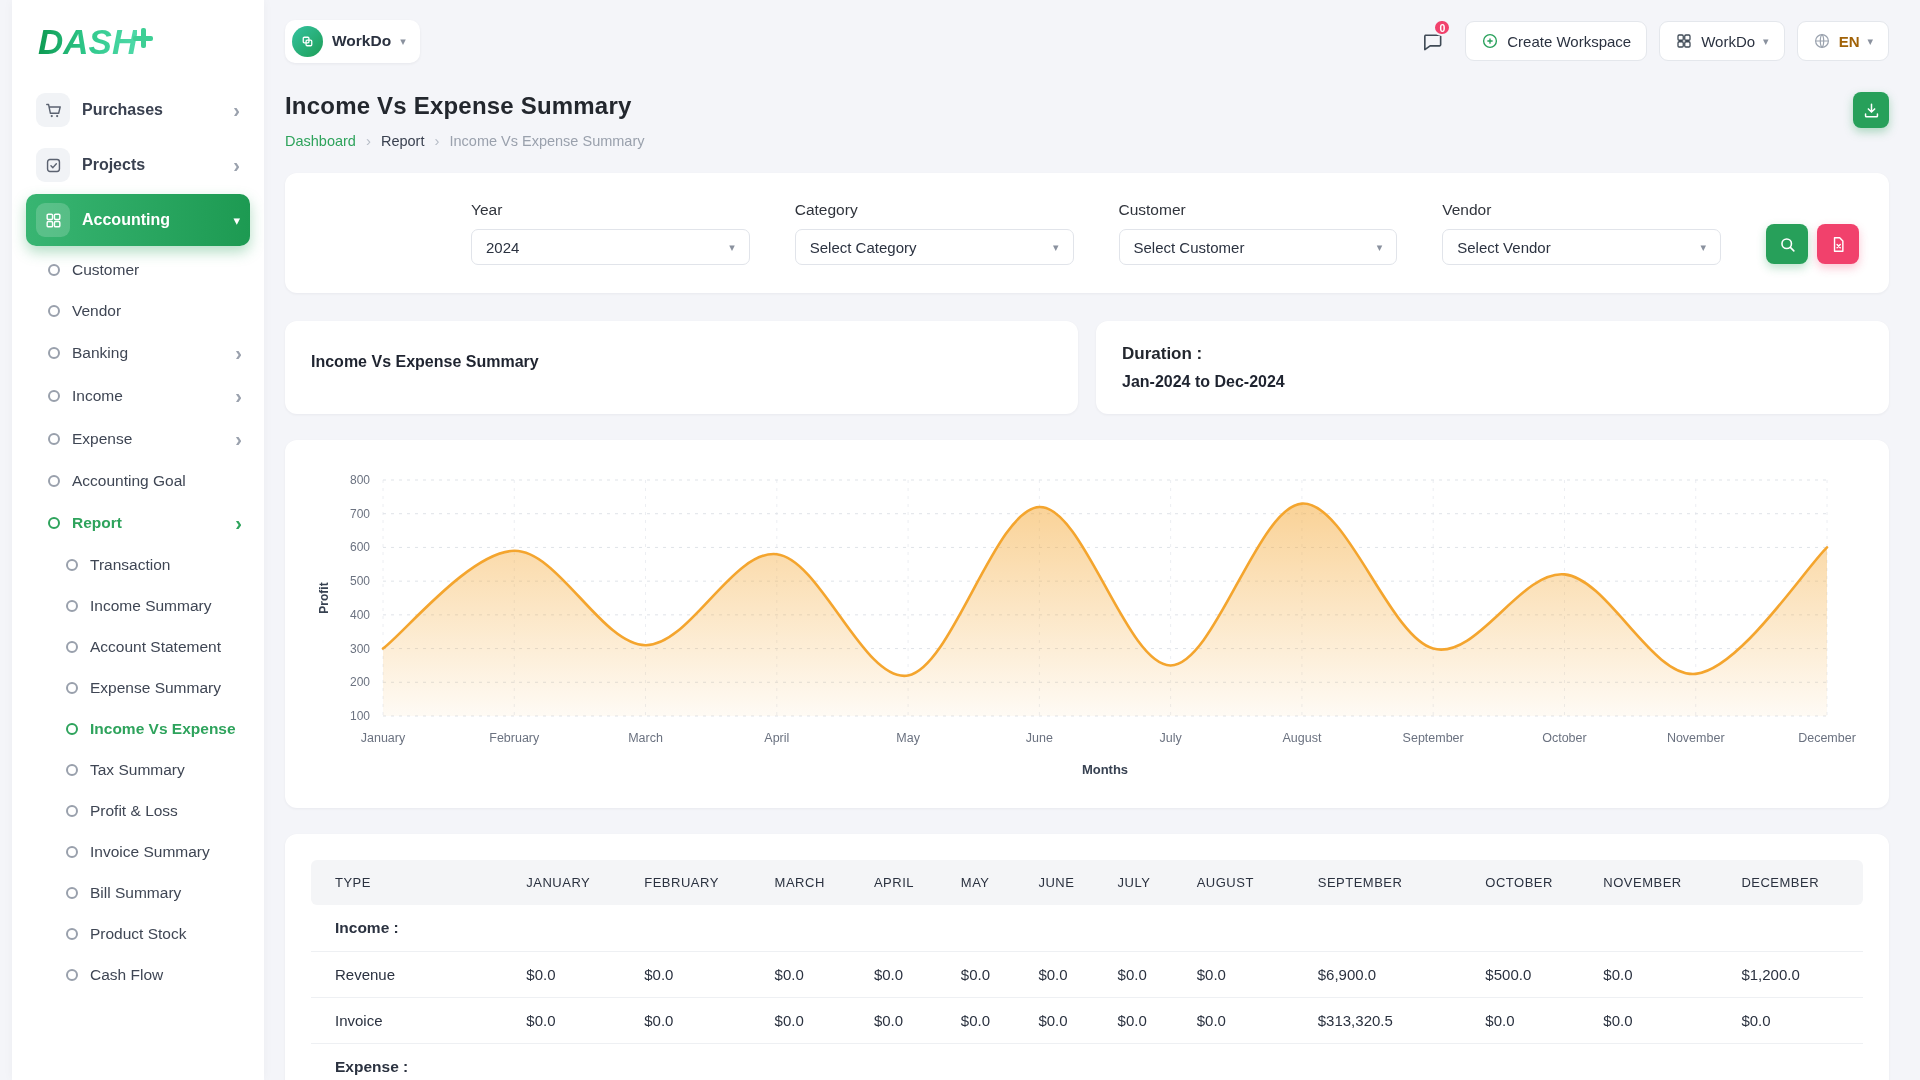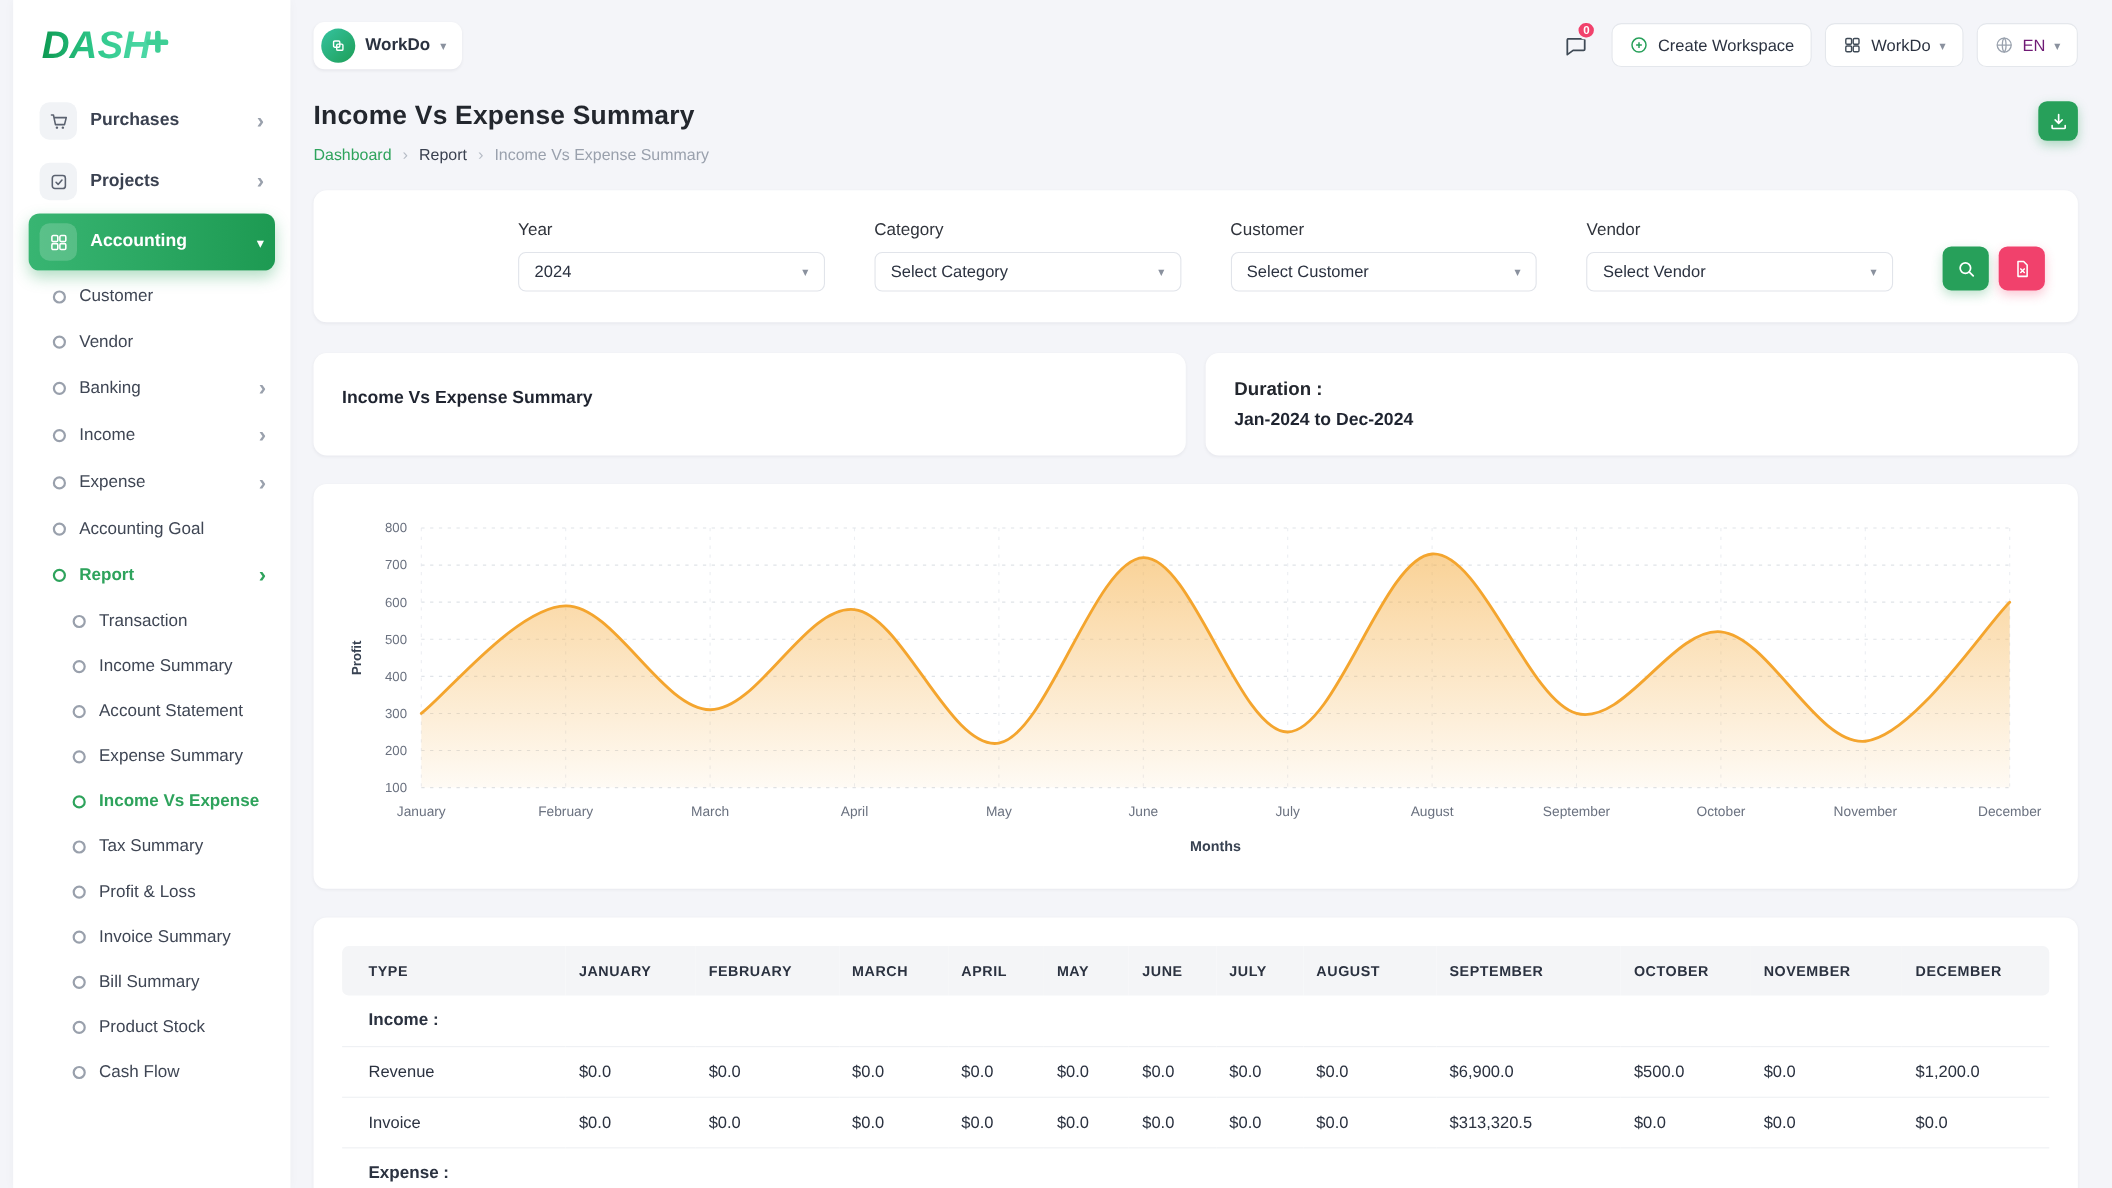--- a/index.html
+++ b/index.html
@@ -93,21 +93,21 @@
     background:#f1416c; color:#fff; font-size:10.5px; font-weight:700;
     display:flex; align-items:center; justify-content:center; padding:0 4px;
     border:2px solid #f4f5f9;
   }
   .pill-btn {
     display:flex; align-items:center; gap:8px; background:#fff;
     border:1px solid #e4e7ec; border-radius:9px; padding:10px 15px;
     font-size:15px; font-weight:500; color:#2b3240; cursor:pointer;
   }
   .pill-btn svg { width:18px; height:18px; }
-  .lang-text { color:#701a75; font-weight:400; }
+  .lang-text { color:#a16207; font-weight:700; }
 
   .page-head { display:flex; justify-content:space-between; align-items:flex-start; margin-top:20px; }
   .page-title { font-size:24px; font-weight:700; color:#23272e; letter-spacing:.2px; }
   .breadcrumb { display:flex; align-items:center; gap:10px; margin-top:12px; font-size:14.5px;justify-content:flex-end; }
   .breadcrumb .bc-link { color:#2ea35c; cursor:pointer; }
   .breadcrumb .bc-sep { color:#b6bcc6; font-size:15px; }
   .breadcrumb .bc-mid { color:#3a4150; }
   .breadcrumb .bc-cur { color:#9aa1ad; }
   .dl-btn {
     width:36px; height:36px; border-radius:8px; border:none; cursor:pointer;
@@ -144,21 +144,21 @@
   .sum-label { font-size:17px; font-weight:700; color:#23272e; }
   .sum-value { font-size:16px; font-weight:700; color:#1f2430; margin-top:9px; }
 
   .chart-card { margin-top:26px; padding:20px 26px 12px; }
   .chart-card svg { display:block; width:100%; }
   .chart-card text { font-family:"Liberation Sans", sans-serif; }
 
   .table-card { margin-top:26px; padding:26px 26px 10px; }
   table { width:100%; border-collapse:collapse; }
   thead th {
-    background:#f4f5f7; text-align:left; font-size:13px; font-weight:700;
+    background:#f4f5f7; text-align:left; font-size:13px; font-weight:400;
     color:#2b3240; letter-spacing:.5px; padding:15px 12px; white-space:nowrap;
   }
   thead th:first-child { padding-left:24px; border-radius:6px 0 0 6px; }
   thead th:last-child { border-radius:0 6px 6px 0; }
   tbody td {
     font-size:15px; color:#2b3240; padding:14px 12px;
     border-bottom:1px solid #eef0f3; white-space:nowrap;
   }
   tbody td:first-child { padding-left:24px; }
   tr.section-row td { font-weight:700; font-size:15.5px; }

